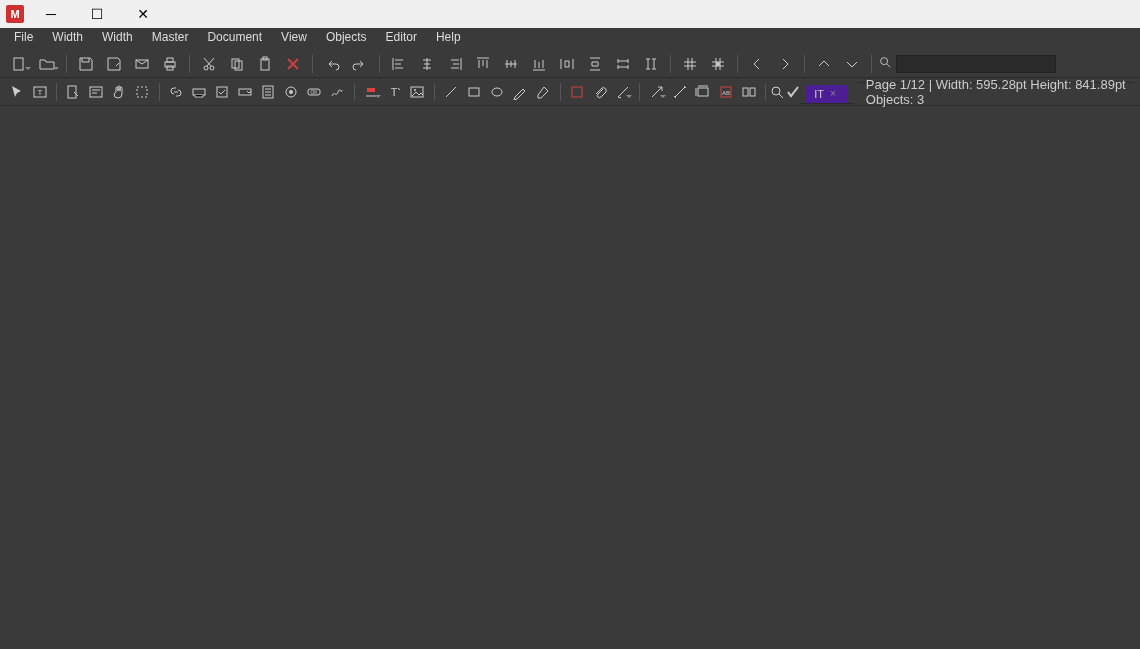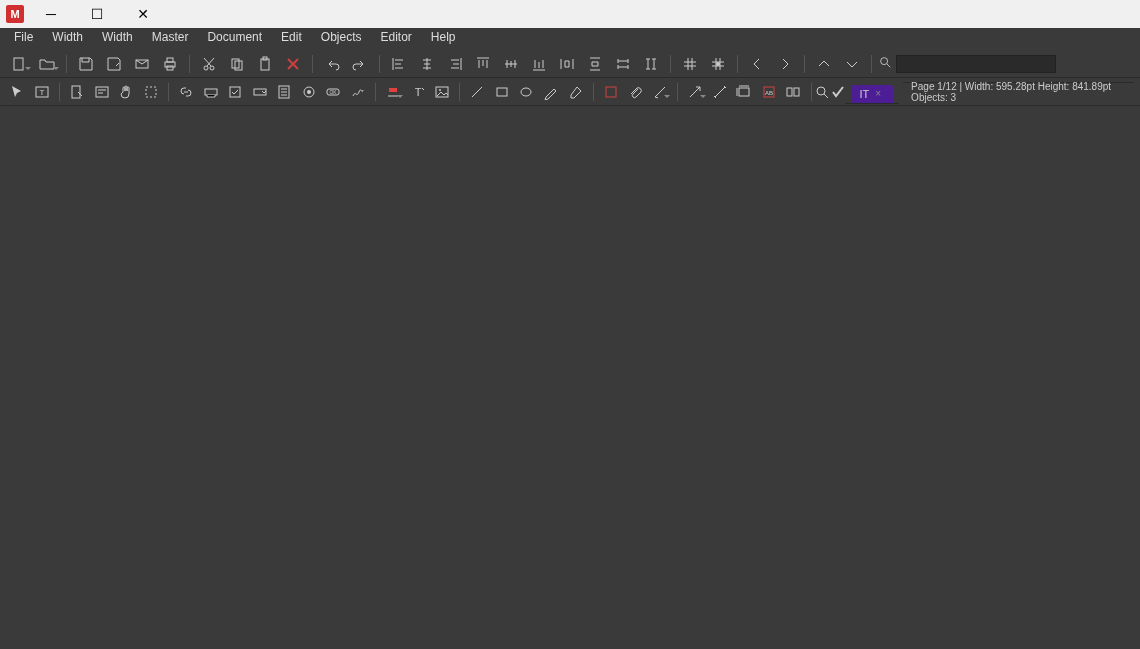--- a/index.html
+++ b/index.html
@@ -34,41 +34,41 @@
 
 .main-row { flex: 1; display: flex; overflow: hidden; }
 
 
 .canvas-area { flex: 1; background: #555; position: relative; overflow: hidden; display: flex; justify-content: center; }
 .page { width: 760px; height: 480px; background: #fff; margin-top: 20px; position: relative; overflow: hidden; }
 .bg-top { position: absolute; top: 20px; left: 80px; right: 80px; height: 180px; font-family: 'Times New Roman', serif; font-size: 20px; color: #246; text-align: center; line-height: 1.3; letter-spacing: 1px; overflow: hidden; white-space: pre; background: repeating-linear-gradient(90deg, rgba(180,210,230,0.3) 0 1px, transparent 1px 20px); filter: blur(0.2px); }
 .bg-bottom { position: absolute; bottom: 10px; left: 80px; right: 80px; height: 60px; background: linear-gradient(0deg, #6ab 0%, rgba(255,255,255,0) 100%), repeating-linear-gradient(90deg, rgba(120,170,200,0.4) 0 1px, transparent 1px 15px); transform: perspective(300px) rotateX(50deg); transform-origin: bottom center; }
 
 
-.status-bar { height: 20px; background: #3a3a3a; border-top: 1px solid #2a2a2a; color: #ccc; font-size: 10px; display: flex; align-items: center; padding: 0 8px; }
+.status-bar { height: 20px; background: #3a3a3a; border-top: 1px solid #2a2a2a; color: #ccc; font-size: 13px; display: flex; align-items: center; padding: 0 8px; }
 </style>
 </head>
 <body>
 
 <div class="title-bar">
   <span class="logo">M</span>
   <div class="win-controls">
     <div class="win-btn">─</div>
     <div class="win-btn">☐</div>
     <div class="win-btn win-close">✕</div>
   </div>
 </div>
 
 <div class="menu-bar">
   <span class="menu-item">File</span>
   <span class="menu-item">Width</span>
   <span class="menu-item">Width</span>
   <span class="menu-item">Master</span>
   <span class="menu-item">Document</span>
-  <span class="menu-item">Edit</span>
+  <span class="menu-item">View</span>
   <span class="menu-item">Objects</span>
   <span class="menu-item">Editor</span>
   <span class="menu-item">Help</span>
 </div>
 
 <div class="toolbar">
   <div class="tbtn drop">
       <svg viewBox="0 0 16 16">
         <rect x="3" y="2" width="9" height="12" fill="none" stroke="currentColor"></rect>
       </svg>

